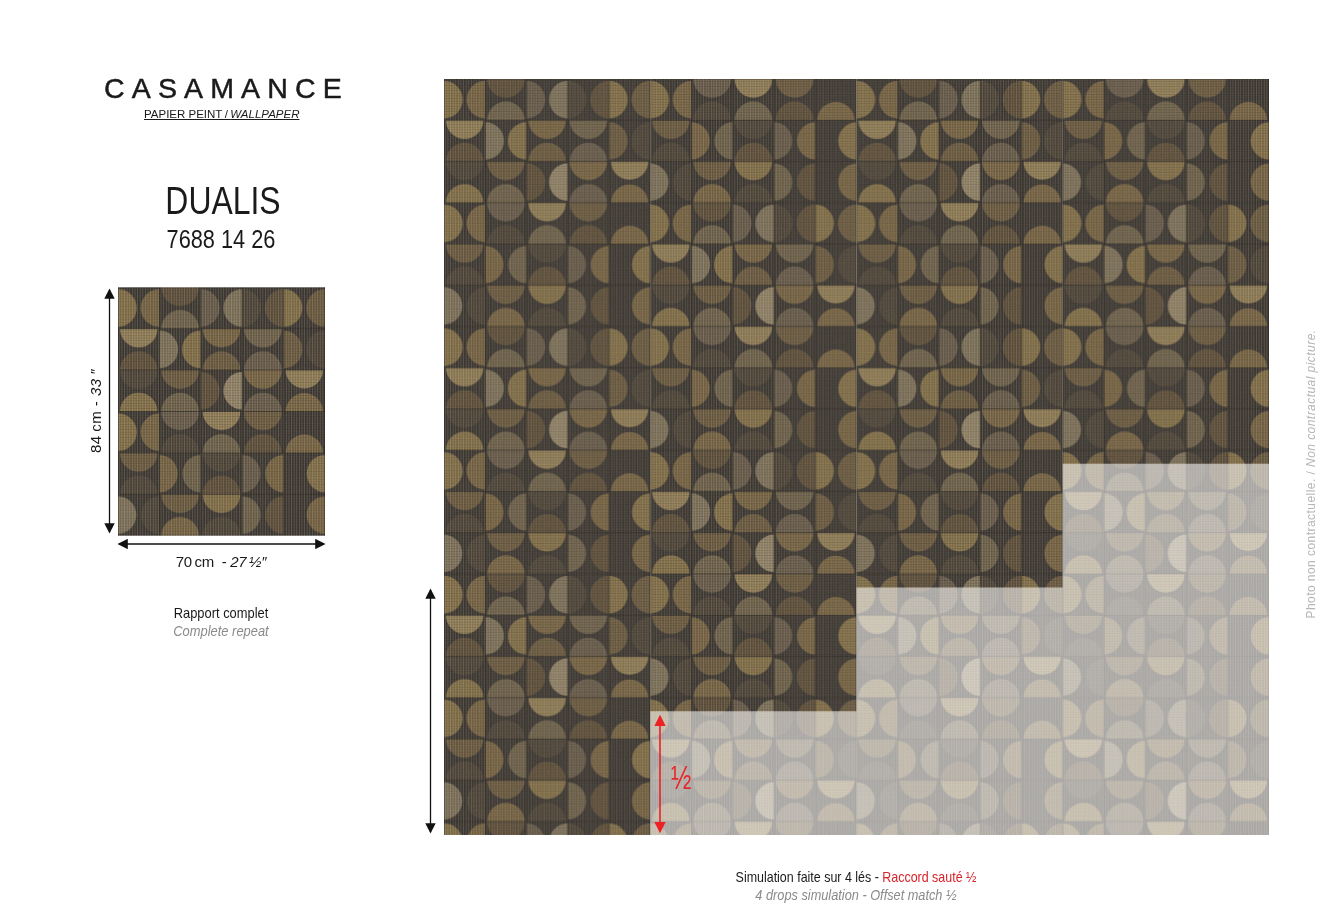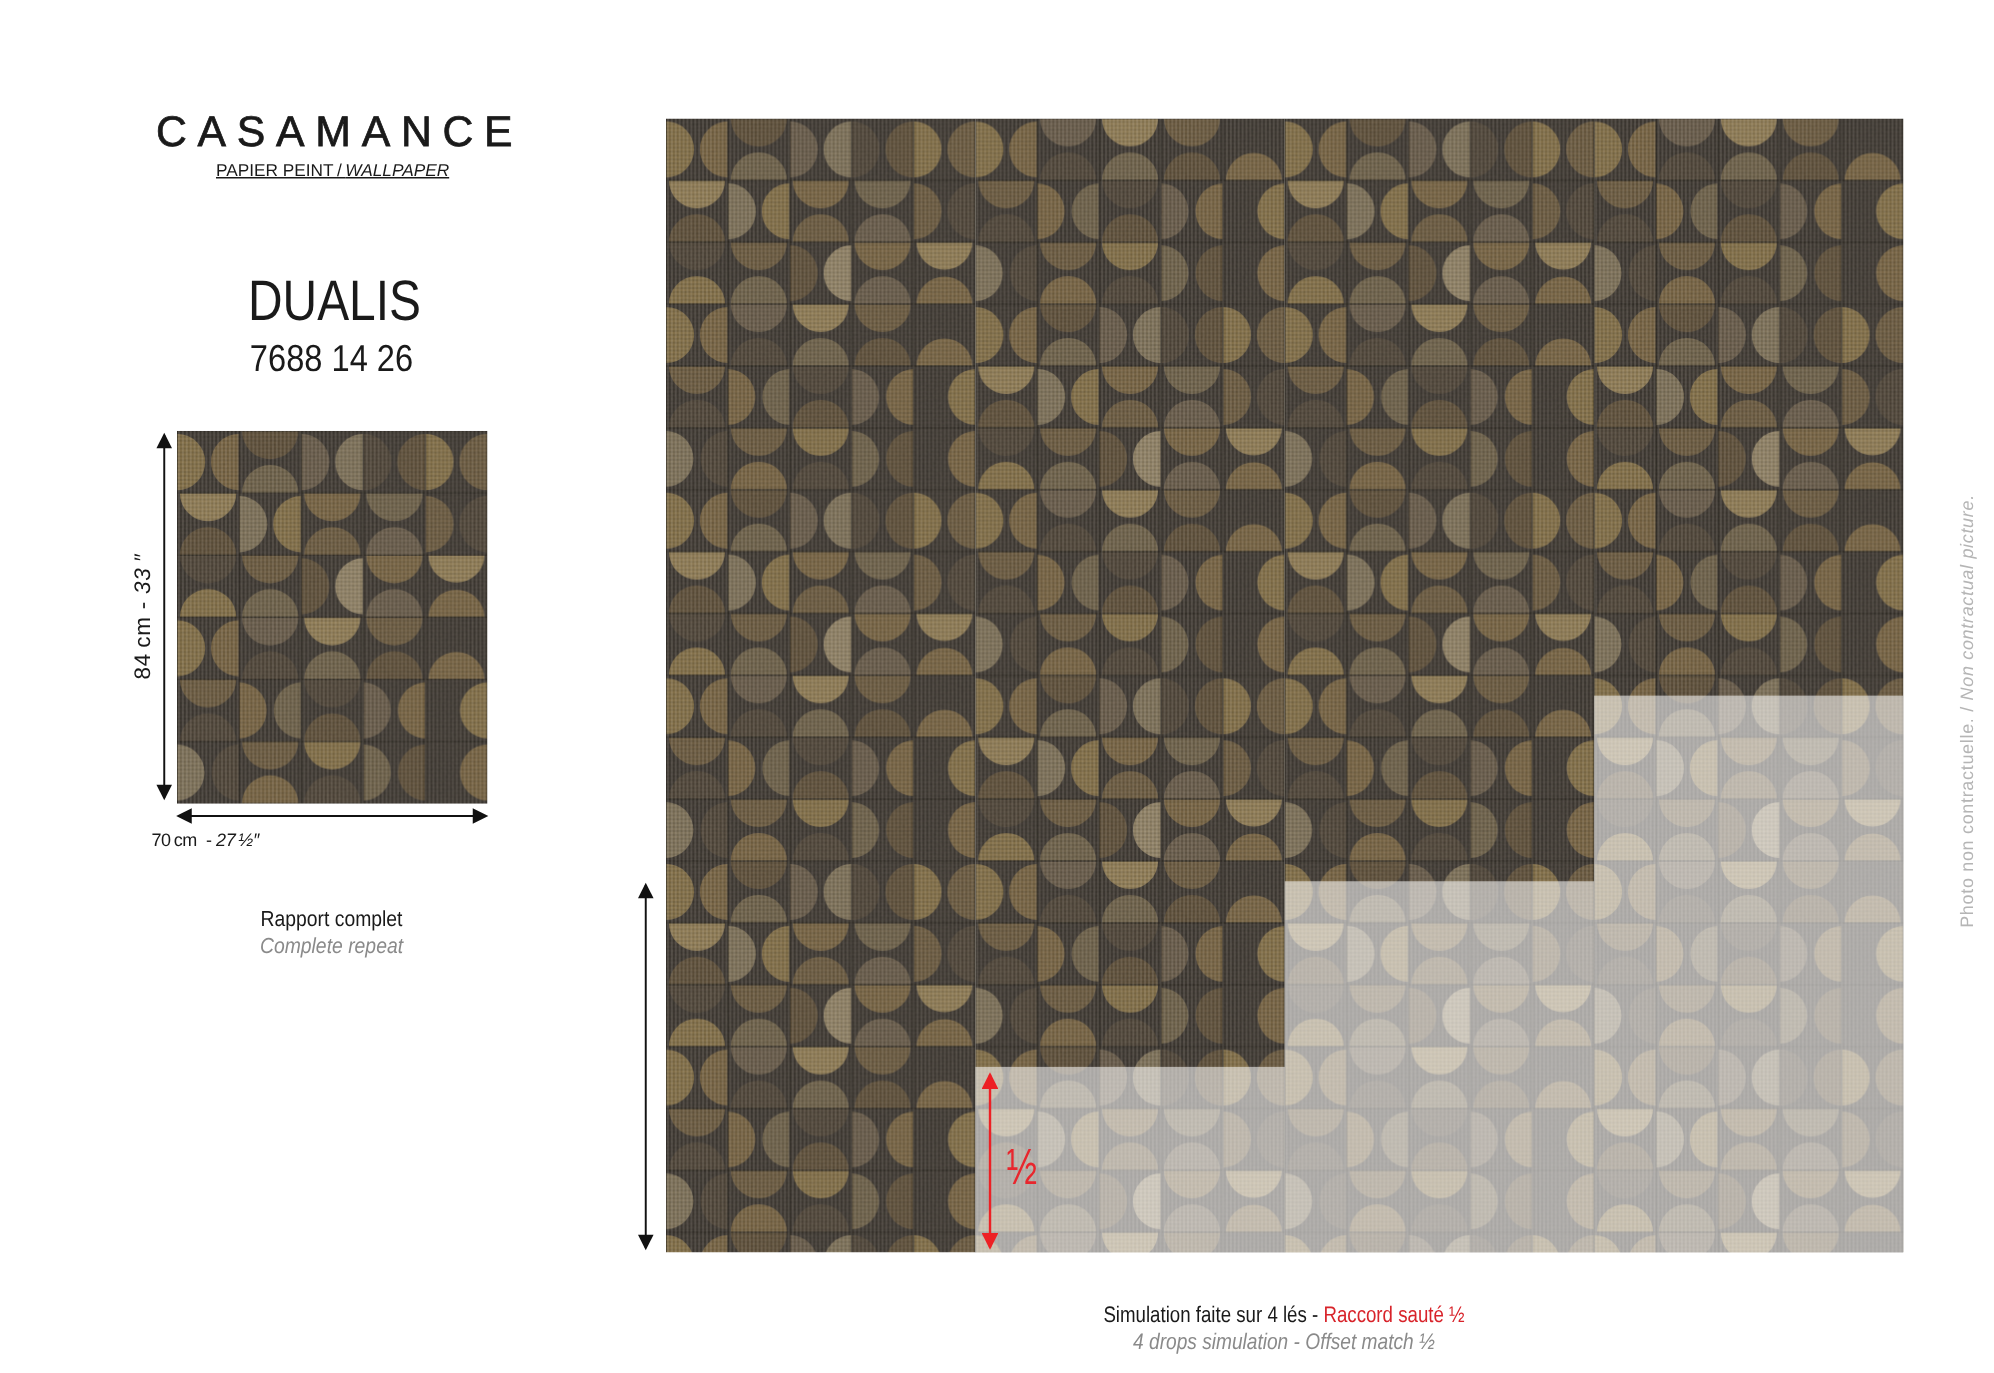--- a/index.html
+++ b/index.html
@@ -121,21 +121,21 @@
 <svg class="abs" style="left:102px;top:263px" width="16" height="256">
 <line x1="7.5" y1="7" x2="7.5" y2="249" stroke="#111" stroke-width="1.3" marker-start="url(#ah)" marker-end="url(#ah)"></line>
 </svg>
 
 <div class="abs" style="left:14.5px;top:382.5px;width:160px;height:16px;text-align:center;font-size:15px;letter-spacing:0.5px;transform:rotate(-90deg);white-space:nowrap;">84 cm&nbsp;-&nbsp;<i>33 ″</i></div>
 
 <svg class="abs" style="left:116px;top:516px" width="211" height="16">
 <line x1="3" y1="8" x2="208" y2="8" stroke="#111" stroke-width="1.3" marker-start="url(#ah)" marker-end="url(#ah)"></line>
 </svg>
 
-<div class="abs" style="left:101px;top:533px;width:240px;font-size:12px;letter-spacing:-0.3px;">70 cm&nbsp; -&nbsp;<i>27 ½″</i></div>
+<div class="abs" style="left:101px;top:533px;width:240px;text-align:center;font-size:15px;letter-spacing:-0.3px;">70 cm&nbsp; -&nbsp;<i>27 ½″</i></div>
 
 <div class="abs" style="left:101px;top:585px;width:240px;text-align:center;font-size:14.5px;transform:scaleX(0.89);transform-origin:50% 50%;">Rapport complet</div>
 
 <div class="abs" style="left:101px;top:603px;width:240px;text-align:center;font-size:14.5px;color:#8a8a8a;transform:scaleX(0.89);transform-origin:50% 50%;"><i>Complete repeat</i></div>
 
 <svg class="abs" style="left:444px;top:59px" width="825" height="756" viewBox="0 0 825 756">
 <rect x="0.00" y="0" width="206.25" height="756" fill="url(#rep0)"></rect>
       <rect x="206.25" y="0" width="206.25" height="756" fill="url(#rep1)"></rect>
       <rect x="412.50" y="0" width="206.25" height="756" fill="url(#rep0)"></rect>
       <rect x="618.75" y="0" width="206.25" height="756" fill="url(#rep1)"></rect>

